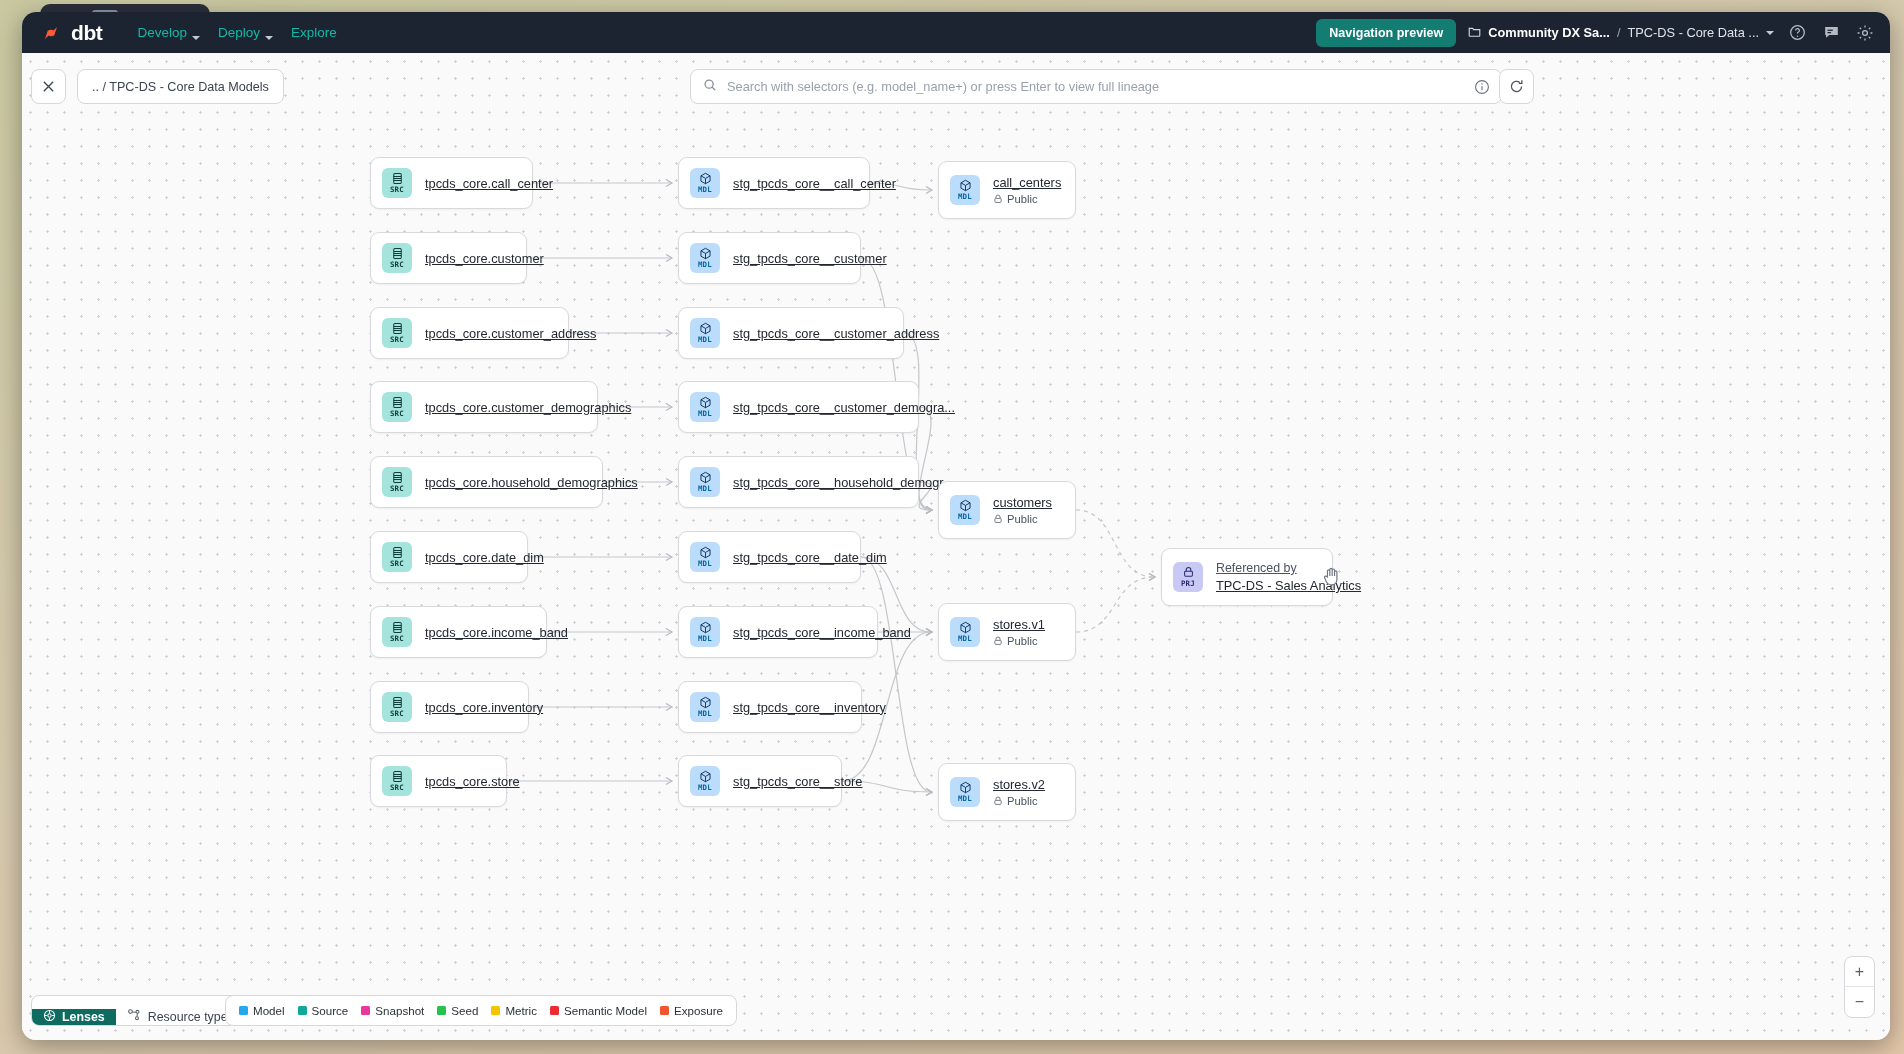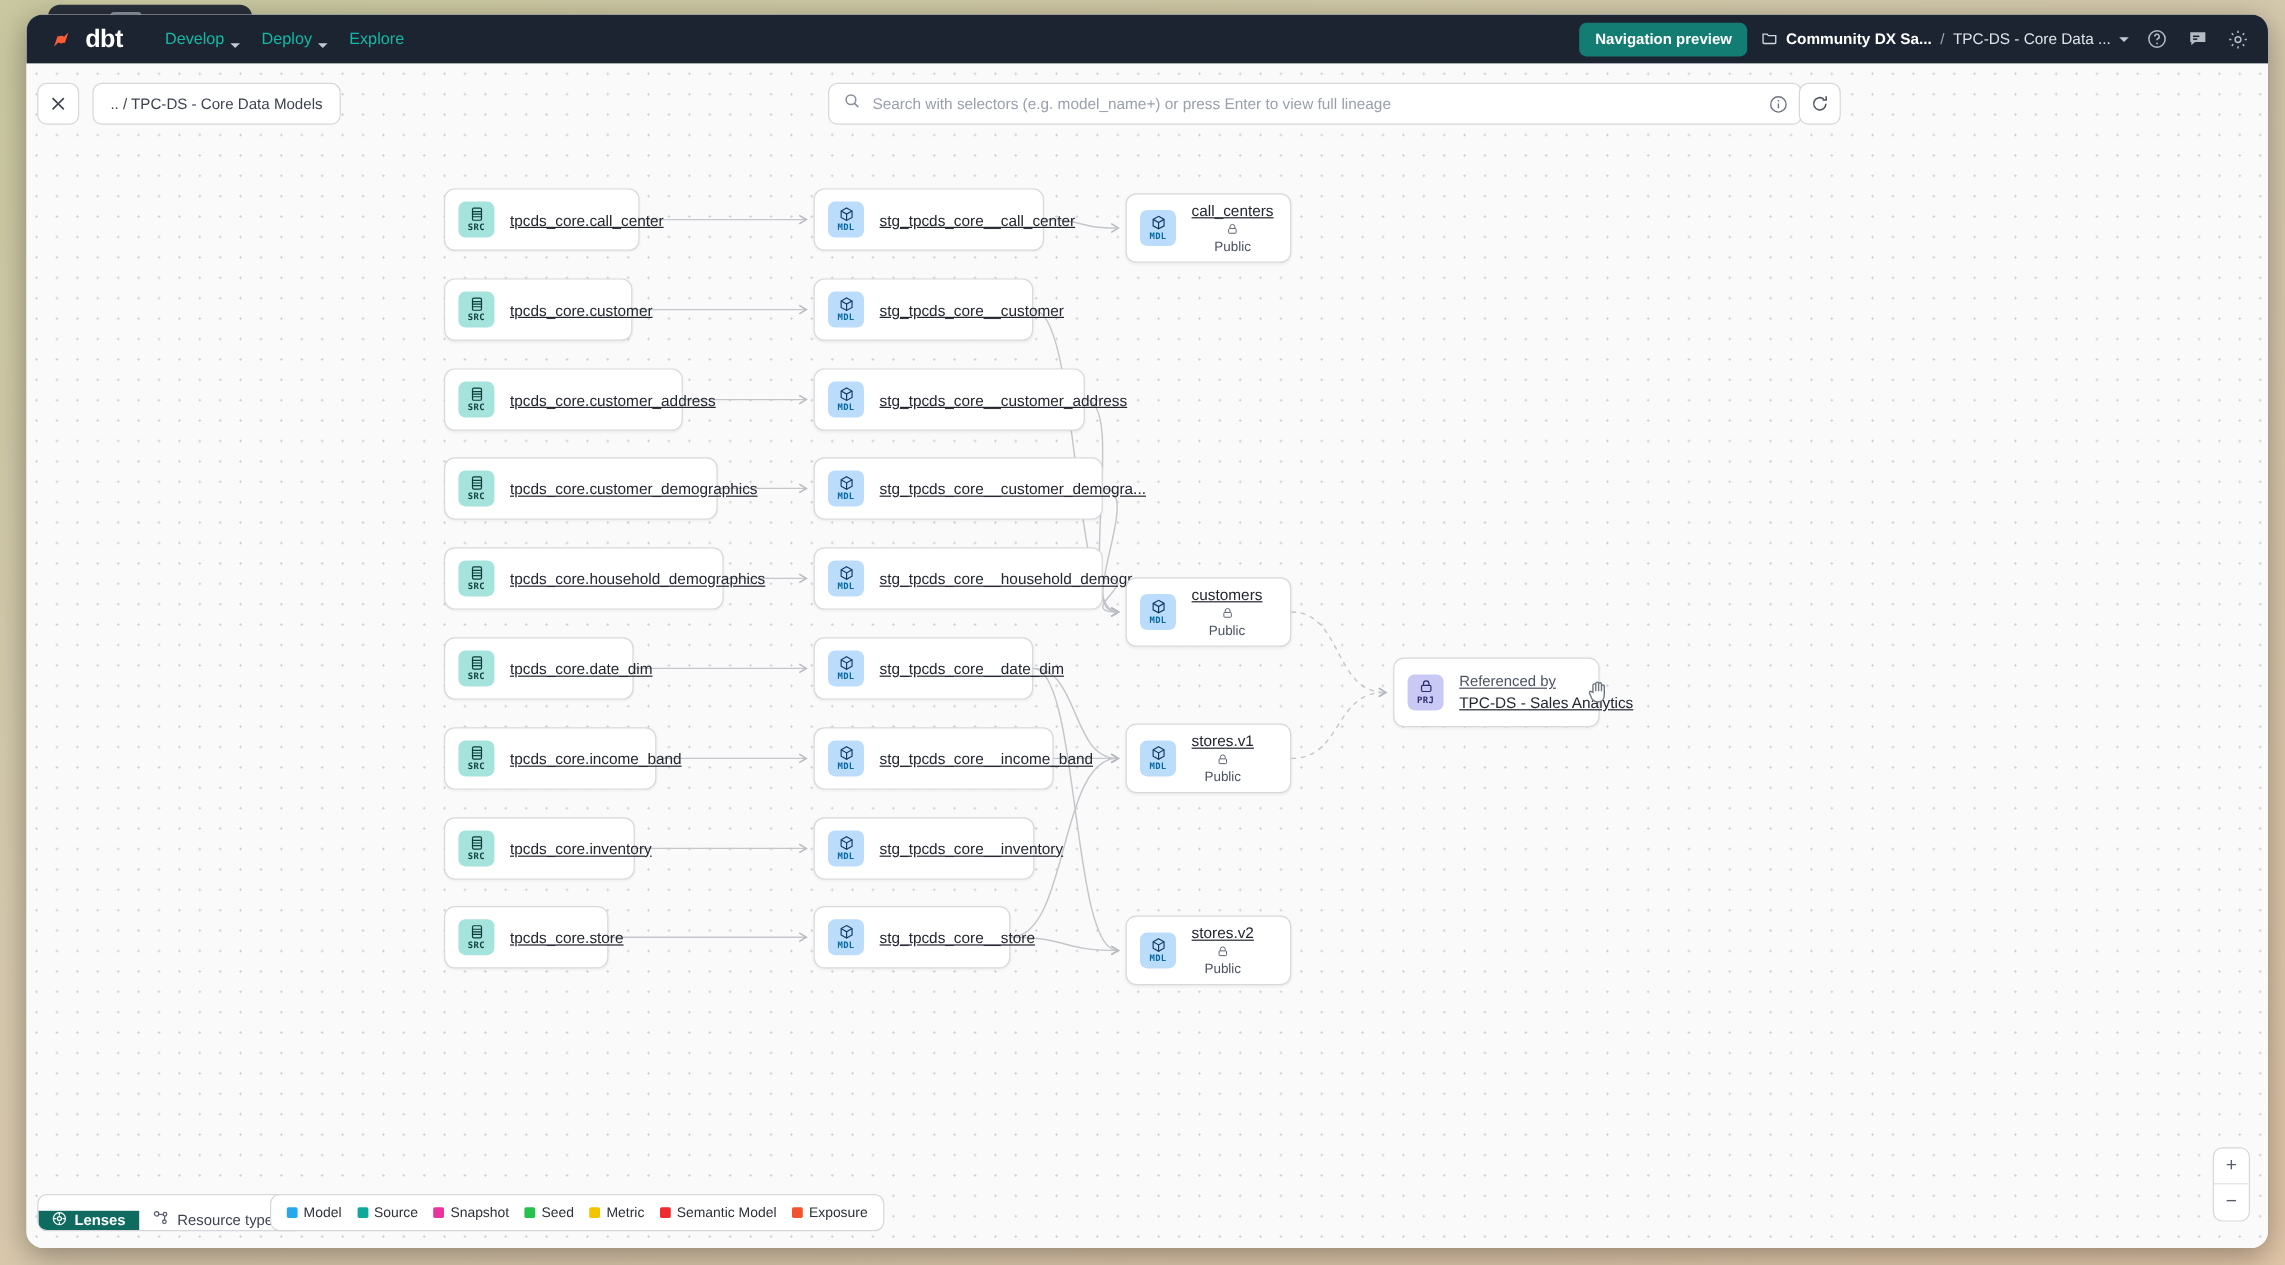--- a/index.html
+++ b/index.html
@@ -110,21 +110,21 @@
     width:30px; height:30px; border-radius:6px; flex:0 0 30px;
     display:flex; flex-direction:column; align-items:center; justify-content:center;
     line-height:1;
   }
   .nicon .tag { font-size:7.4px; font-weight:700; letter-spacing:.3px; margin-top:1px; font-family:"DejaVu Sans Mono", monospace;}
   .nicon.src { background:#a5e3dd; color:#0f3d3a; }
   .nicon.mdl { background:#bcdcfb; color:#0369a1; }
   .nicon.prj { background:#c9c9f5; color:#2b2b6e; }
   .nlabel { font-size:12.8px; color:#23272f; white-space:nowrap;text-decoration:underline; }
   .ntexts { display:flex; flex-direction:column; gap:3px; }
-  .nsub { font-size:11.2px; color:#4b5260; display:flex; align-items:center; gap:4px;flex-direction:column; }
+  .nsub { font-size:11.2px; color:#4b5260; display:flex; align-items:center; gap:4px; }
   .nsub .lk { display:inline-flex; }
 
   
   #lenses {
     position:absolute; left:9px; bottom:14px; height:31px;
     display:flex; align-items:flex-end;
     border:1px solid #d7d7db; border-radius:8px; overflow:hidden; background:#fff;
   }
   #lenses .seg-dark {
     background:#0f6b5f; color:#fff; font-size:12.4px; font-weight:600;

